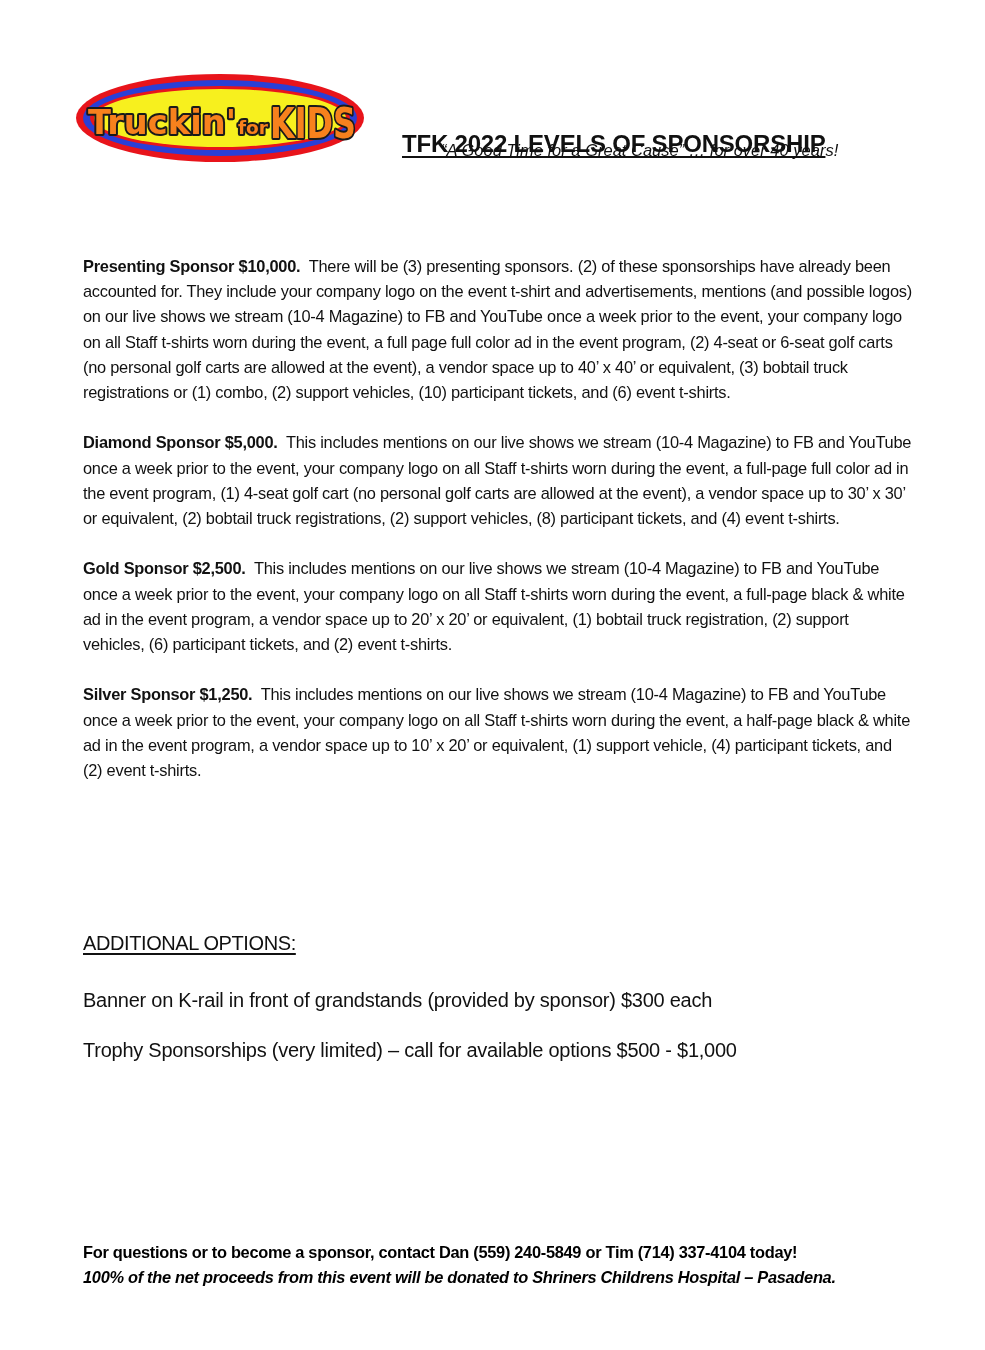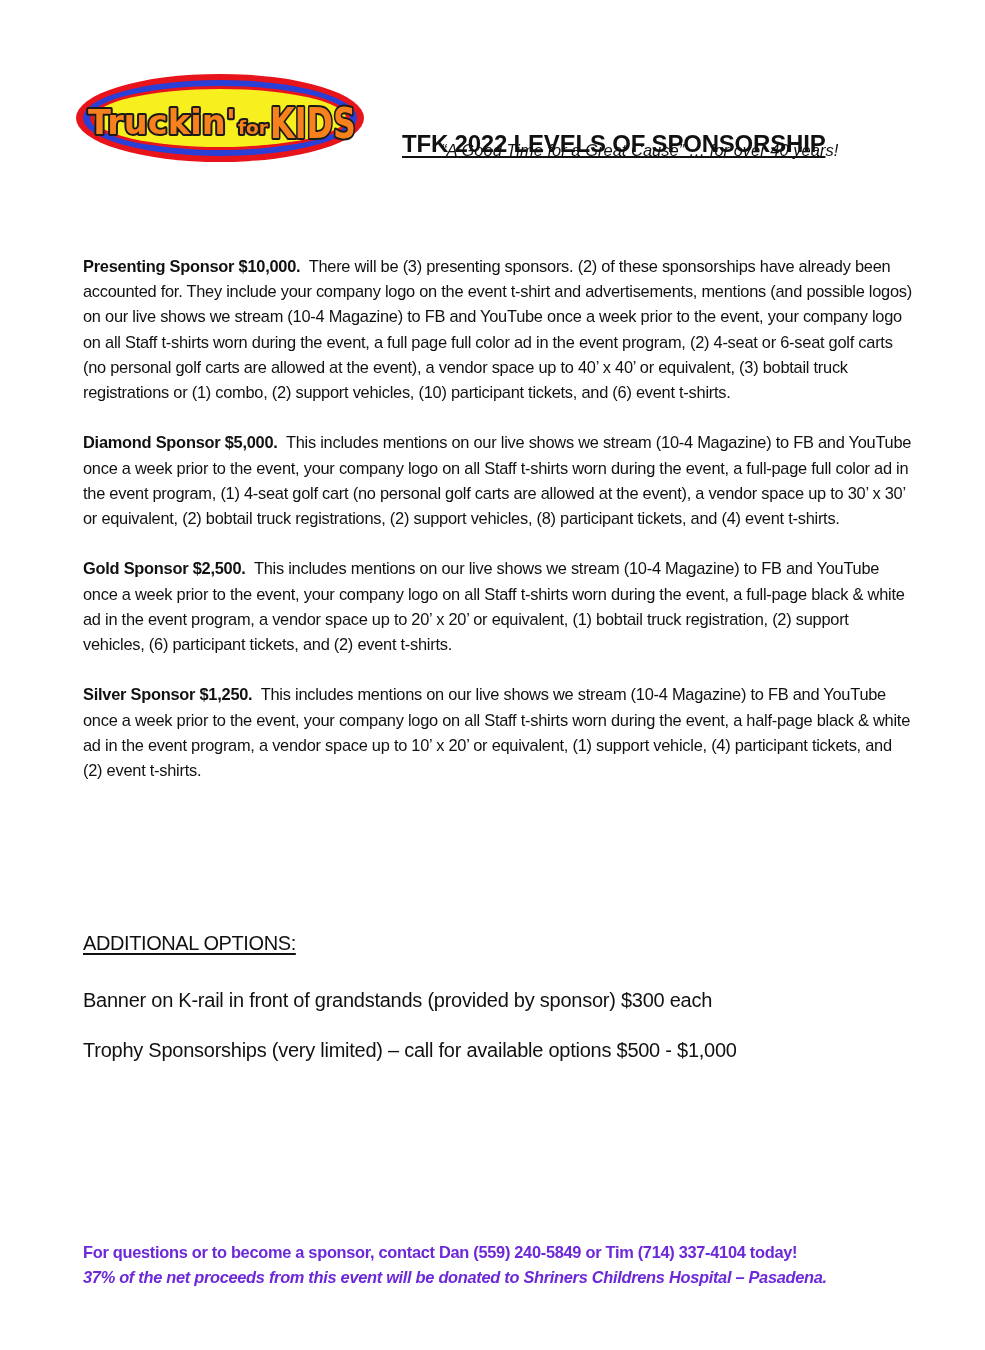--- a/index.html
+++ b/index.html
@@ -13,21 +13,21 @@
   .content { position: absolute; left: 83px; top: 214px; width: 830px; font-size: 16.4px;
              line-height: 25.2px; letter-spacing: -0.25px; margin-top: 40px; }
   .para { margin: 0 0 25.2px 0; }
   .para b { font-weight: bold; }
   .heading { position: absolute; left: 83px; top: 932px; font-size: 20px; font-weight: normal;
              text-decoration: underline; text-decoration-thickness: 2px; text-underline-offset: 3px;
              letter-spacing: -0.4px; }
   .options { position: absolute; left: 83px; top: 988px; width: 830px; font-size: 20px;
              line-height: 25.2px; letter-spacing: -0.25px; }
   .contact { position: absolute; left: 83px; top: 1240px; width: 830px; font-size: 16.4px;
-             line-height: 25.2px; color: #6d28d9; font-weight: bold; letter-spacing: -0.3px; }
+             line-height: 25.2px; color: #000000; font-weight: bold; letter-spacing: -0.3px; }
   .contact .italic { font-style: italic; }
 </style>
 </head>
 <body>
 
 <div class="logo">
   <svg width="292" height="92" viewBox="0 0 292 92">
     <ellipse cx="146" cy="46" rx="144" ry="44" fill="#e8141b"></ellipse>
     <ellipse cx="146" cy="46" rx="137" ry="38" fill="#2a3fd6"></ellipse>
     <ellipse cx="146" cy="46" rx="130" ry="32" fill="#e8141b"></ellipse>
@@ -52,14 +52,14 @@
 
 <div class="heading">ADDITIONAL OPTIONS:</div>
 
 <div class="options">
   <p class="para">Banner on K-rail in front of grandstands (provided by sponsor) $300 each</p>
   <p class="para">Trophy Sponsorships (very limited) – call for available options $500 - $1,000</p>
 </div>
 
 <div class="contact">
   <div>For questions or to become a sponsor, contact Dan (559) 240-5849 or Tim (714) 337-4104 today!</div>
-  <div class="italic">37% of the net proceeds from this event will be donated to Shriners Childrens Hospital – Pasadena.</div>
+  <div class="italic">100% of the net proceeds from this event will be donated to Shriners Childrens Hospital – Pasadena.</div>
 </div>
 
 </body></html>

